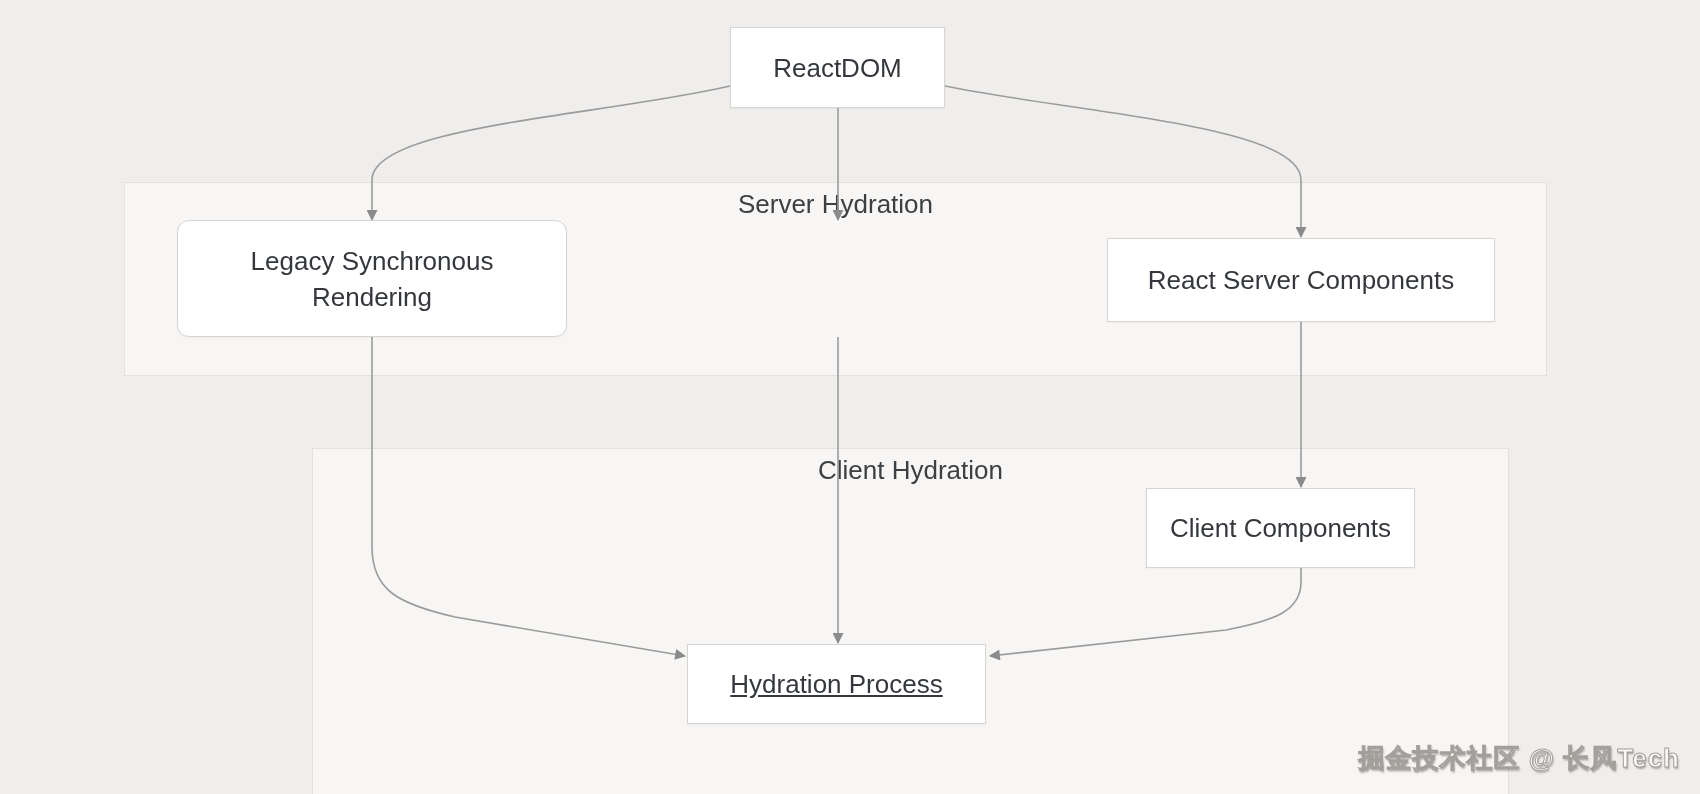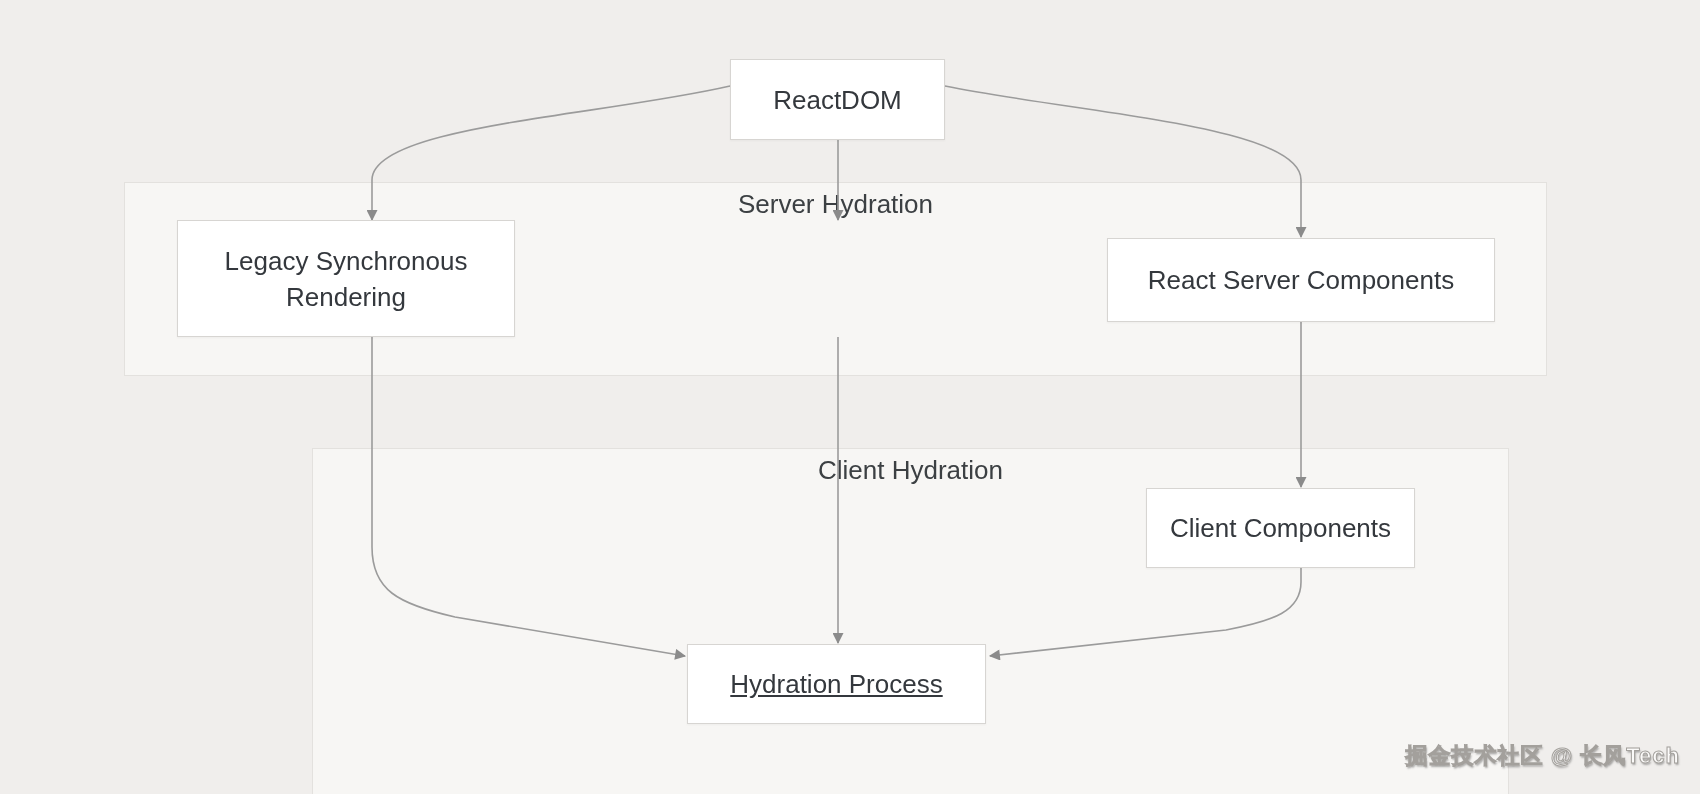--- a/index.html
+++ b/index.html
@@ -68,35 +68,35 @@
     stroke-width:1.6;
   }
   #edges marker path{
     fill:var(--arrow-head);
     stroke:none;
   }
   .watermark{
     position:absolute;
     right:20px;
     top:741px;
-    font-size:22px;
+    font-size:26px;
     font-weight:bold;
     letter-spacing:1px;
     color:var(--watermark-fill);
     -webkit-text-stroke:1px var(--watermark-stroke);
     text-shadow:1px 2px 2px rgba(70,70,70,0.45);
     z-index:4;
     white-space:nowrap;
     text-align:right;
   }
   
-  #node-reactdom          {left:730px; top:27px;  width:215px; height:81px;margin-top:32px;}
+  #node-reactdom          {left:730px; top:27px;  width:215px; height:81px;}
   #group-server           {left:124px; top:182px; width:1423px; height:194px; z-index:1;}
   #group-server .group-label{top:4px;}
-  #node-legacy            {left:177px; top:220px; width:338px; height:117px;}
+  #node-legacy            {left:177px; top:220px; width:390px; height:117px;border-radius:12px;}
   #node-fizz              {left:642px; top:220px; width:390px; height:117px;}
   #node-rsc               {left:1107px;top:238px; width:388px; height:84px;}
   #group-client           {left:312px; top:448px; width:1197px; height:366px; z-index:1;}
   #group-client .group-label{top:4px;}
   #node-client-components {left:1146px;top:488px; width:269px; height:80px;}
   #node-hydration         {left:687px; top:644px; width:299px; height:80px;text-decoration:underline;}
 </style>
 </head>
 <body>
 

